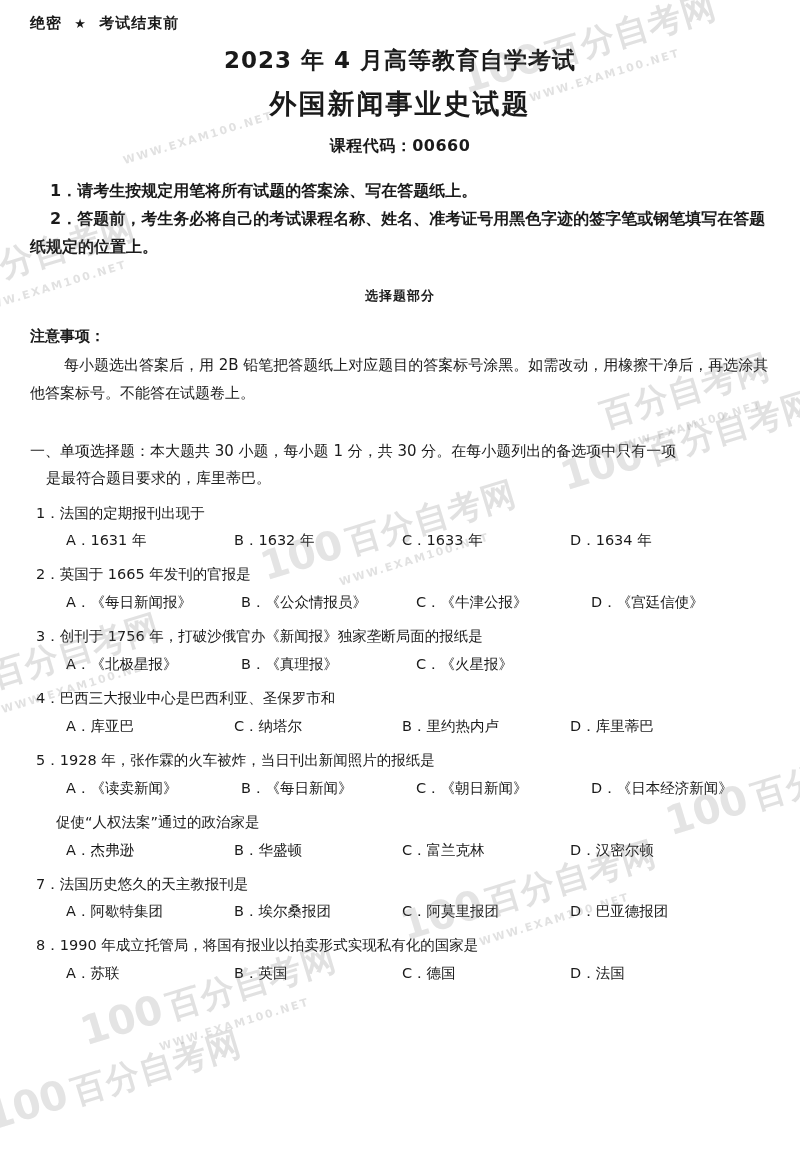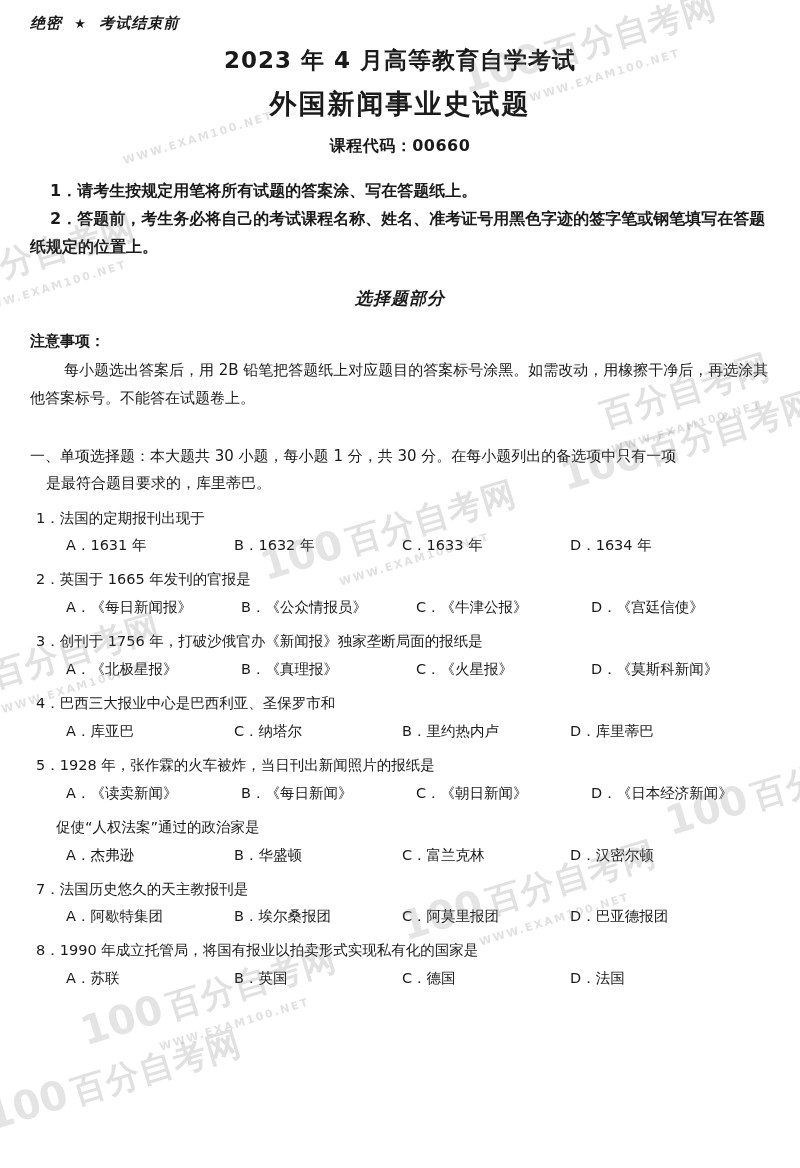--- a/index.html
+++ b/index.html
@@ -52,21 +52,20 @@
     display: inline-block;
     font-size: 40px;
     font-weight: bold;
     color: rgba(120,120,120,0.20);
   }
   
   .secret-line {
     font-size: 15px;
     font-weight: bold;
     letter-spacing: 1px;
-    font-style: italic;
   }
   .secret-line .star {
     font-size: 13px;
     padding: 0 6px;
   }
   .title-1 {
     margin-top: 12px;
     text-align: center;
     font-size: 23px;
     font-weight: bold;
@@ -91,24 +90,23 @@
     font-size: 16px;
     line-height: 1.75;
   }
   .notice-item {
     text-indent: 20px;
     font-weight: bold;
   }
   .section-title {
     margin-top: 26px;
     text-align: center;
-    font-size: 17px;
+    font-size: 13px;
     font-weight: bold;
     letter-spacing: 1px;
-    font-style: italic;
   }
   .attention-label {
     margin-top: 22px;
     font-size: 15px;
     font-weight: bold;
   }
   .attention-body {
     margin-top: 6px;
     font-size: 15px;
     line-height: 1.85;
@@ -266,21 +264,20 @@
         <div class="opt">D．《宫廷信使》</div>
       </div>
     </div>
 
     <div class="q">
       <div class="q-stem">3．创刊于 1756 年，打破沙俄官办《新闻报》独家垄断局面的报纸是</div>
       <div class="opts wide">
         <div class="opt">A．《北极星报》</div>
         <div class="opt">B．《真理报》</div>
         <div class="opt">C．《火星报》</div>
-        <div class="opt">D．《莫斯科新闻》</div>
       </div>
     </div>
 
     <div class="q">
       <div class="q-stem">4．巴西三大报业中心是巴西利亚、圣保罗市和</div>
       <div class="opts w4">
         <div class="opt">A．库亚巴</div>
         <div class="opt">C．纳塔尔</div>
         <div class="opt">B．里约热内卢</div>
         <div class="opt">D．库里蒂巴</div>

